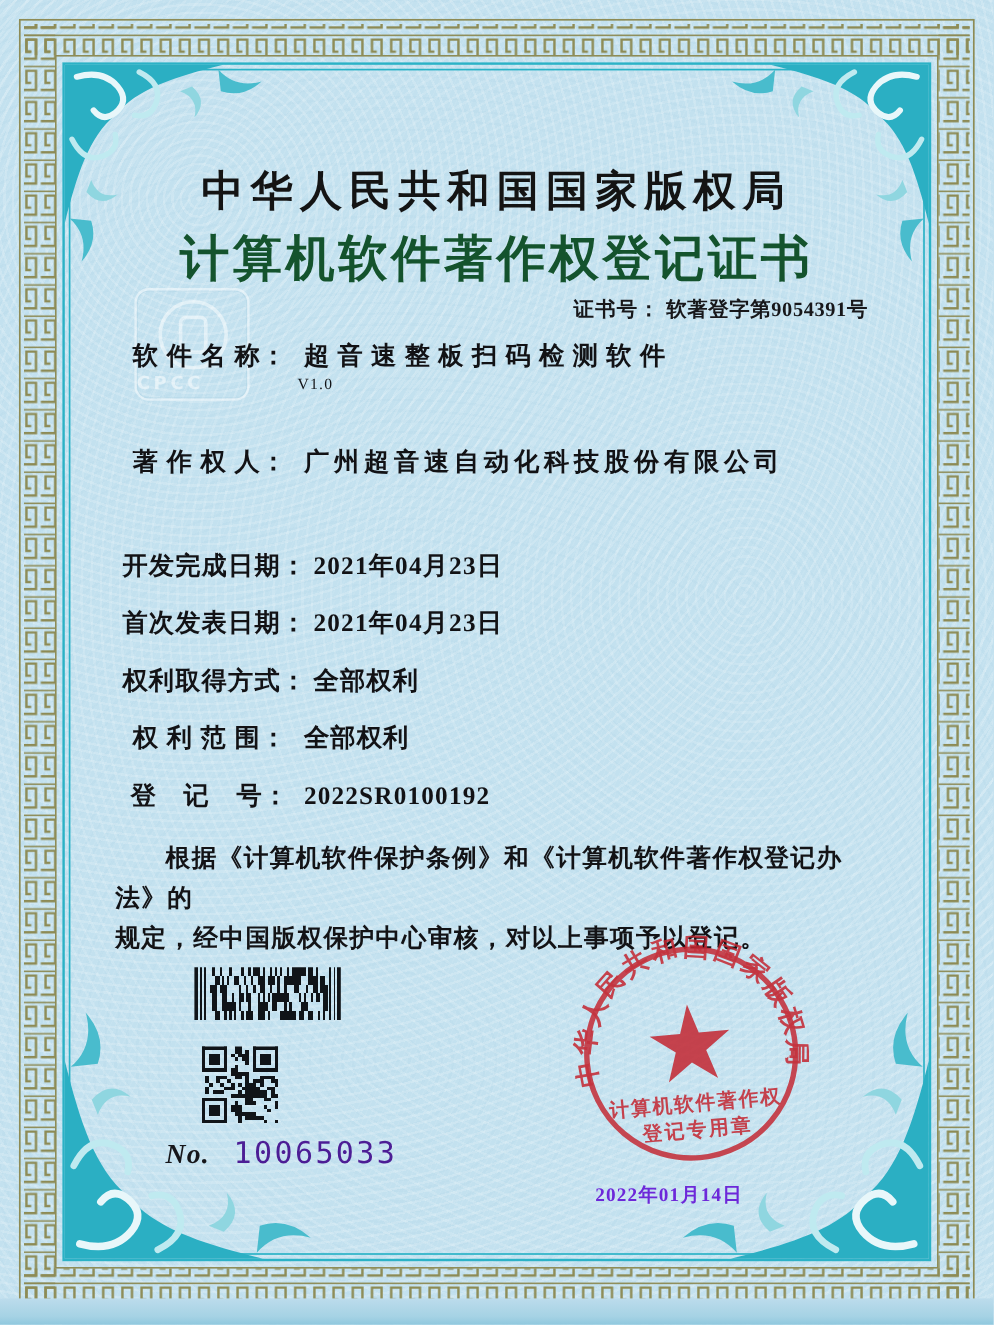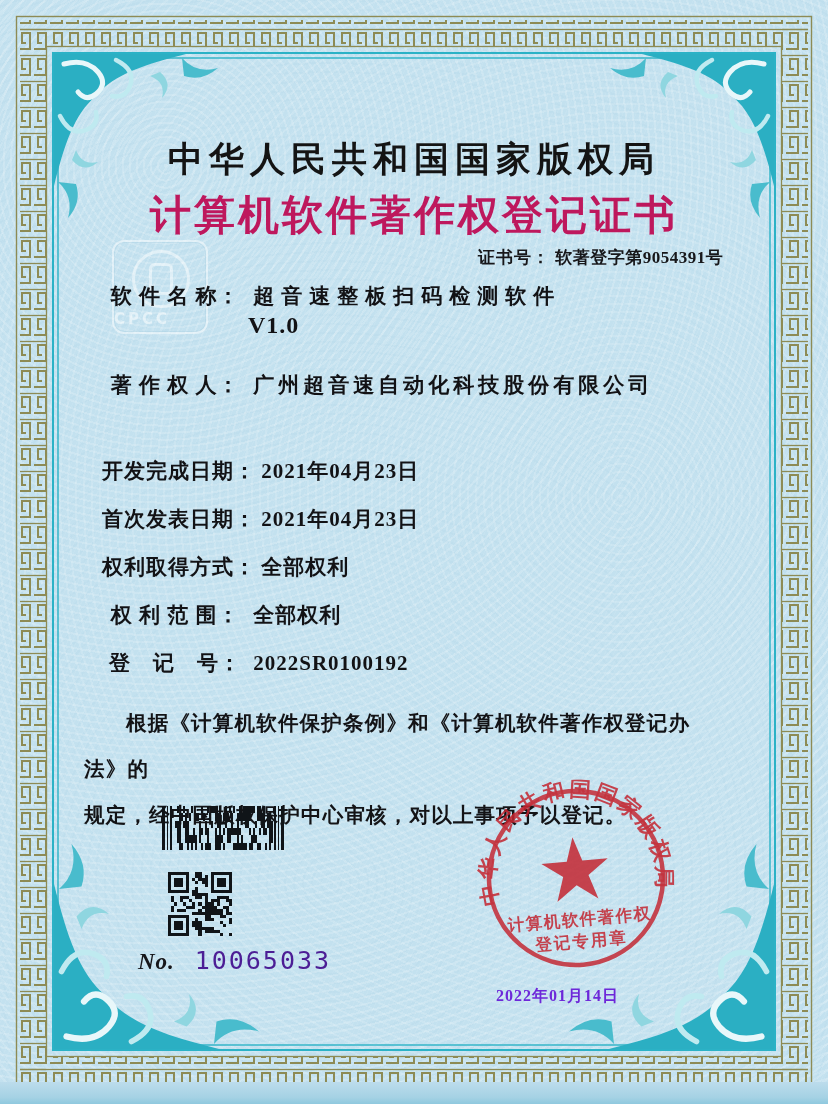--- a/index.html
+++ b/index.html
@@ -23,35 +23,35 @@
   }
   .frame-svg{position:absolute;left:0;top:0;}
   
   .authority{
     position:absolute;left:0;top:136;width:828px;text-align:center;
     font-size:35px;font-weight:bold;color:#141414;letter-spacing:6px;
     top:136px;
   }
   .cert-title{
     position:absolute;left:0;top:188px;width:828px;text-align:center;
-    font-size:41px;font-weight:bold;color:#be185d;letter-spacing:3px;
+    font-size:41px;font-weight:bold;color:#14532d;letter-spacing:3px;
   }
   .cert-no{
     position:absolute;left:478px;top:246px;font-size:17px;font-weight:bold;
     color:#17171a;letter-spacing:1px;
   }
   .cert-no .num{letter-spacing:0.5px;text-align:center;}
   .row{position:absolute;left:102px;font-size:21px;font-weight:bold;color:#121215;white-space:nowrap;text-align:center;}
   .row .lab{display:inline-block;min-width:146px;letter-spacing:1px;}
   .row .val{letter-spacing:1px;}
   .val.sp7{letter-spacing:7px;}
   .val.sp4{letter-spacing:4px;}
-  .vline2{position:absolute;left:248px;top:312px;font-size:24px;font-weight:bold;color:#121215;letter-spacing:1px;}
-  .statement{position:absolute;left:84px;top:700px;width:648px;
-    font-size:20.5px;font-weight:bold;color:#131316;line-height:46px;letter-spacing:1.2px;}
+  .vline2{position:absolute;left:248px;top:312px;font-size:13px;font-weight:normal;color:#121215;letter-spacing:1px;}
+  .statement{position:absolute;left:96px;top:700px;width:648px;
+    font-size:20.5px;font-weight:bold;color:#131316;line-height:33px;letter-spacing:1.2px;}
   .statement .l1{display:block;text-indent:42px;}
   .statement .l2{display:block;}
   .barcode-wrap{position:absolute;left:162px;top:806px;}
   .qr-wrap{position:absolute;left:168px;top:872px;}
   .serial{position:absolute;left:138px;top:946px;font-size:23px;color:#16161a;}
   .serial .no-lab{font-weight:bold;letter-spacing:1px;font-style:italic;}
   .serial .no-val{
     font-family:"DejaVu Sans Mono", monospace;
     color:#4c1d95;letter-spacing:2px;margin-left:14px;font-size:25px;
   }

